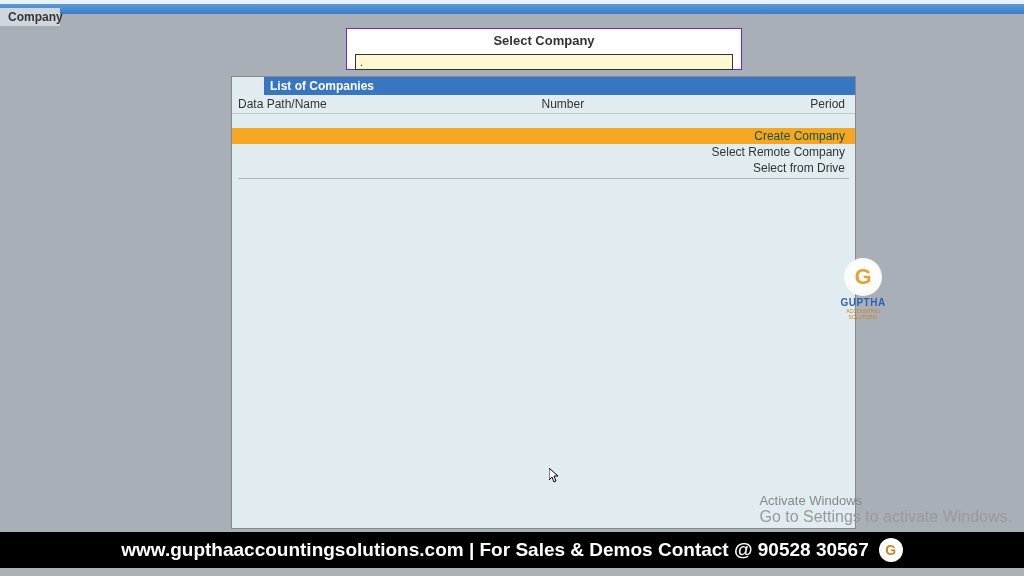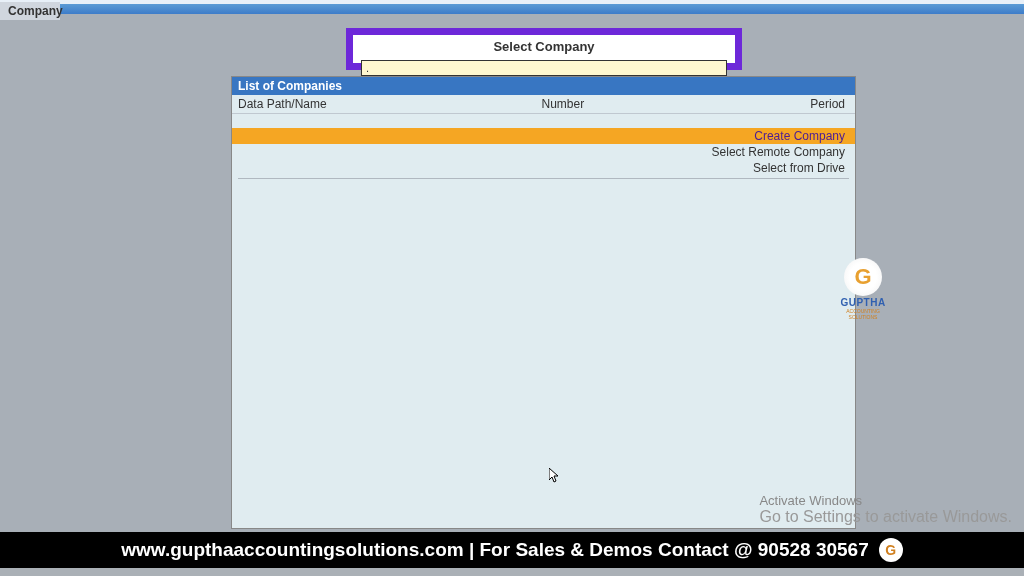--- a/index.html
+++ b/index.html
@@ -18,21 +18,21 @@
       position: absolute;
       top: 4px;
       left: 0;
       width: 100%;
       height: 10px;
       background: linear-gradient(to bottom, #5b9bd5, #3d7cc9);
     }
     
     .company-label {
       position: absolute;
-      top: 2px;
+      top: 8px;
       left: 0;
       background: #d0d6de;
       padding: 2px 8px;
       font-size: 12px;
       font-weight: bold;
       color: #333;
       width: 60px;
     }
     
     .gray-bg {
@@ -44,21 +44,21 @@
       background: #a8afb7;
     }
     
     .select-panel {
       position: absolute;
       top: 28px;
       left: 346px;
       width: 396px;
       height: 42px;
       background: #ffffff;
-      border: 7px solid #6d28d9;
+      border: 1px solid #6d28d9;
     }
     
     .select-title {
       text-align: center;
       font-size: 13px;
       font-weight: bold;
       color: #333;
       padding: 4px 0;
     }
     
@@ -82,20 +82,21 @@
       background: #e0ecf0;
       border: 1px solid #888;
     }
     
     .list-header {
       background: #3876c2;
       color: #fff;
       font-size: 12px;
       font-weight: bold;
       padding: 2px 6px;
+      margin-left: 32px;
     }
     
     .list-columns {
       display: flex;
       background: #e0ecf0;
       font-size: 12px;
       color: #333;
       padding: 2px 6px;
       border-bottom: 1px solid #c0c8d0;
     }
@@ -112,21 +113,21 @@
     .action-item {
       text-align: right;
       font-size: 12px;
       color: #333;
       padding: 1px 10px 1px 6px;
       cursor: pointer;
     }
     
     .action-item.highlighted {
       background: #f5a623;
-      color: #4c1d95;
+      color: #14532d;
     }
     
     .divider-line {
       border-bottom: 1px solid #b0b8c0;
       margin: 2px 6px;
     }
     
     .data-path {
       font-size: 12px;
       font-weight: bold;

